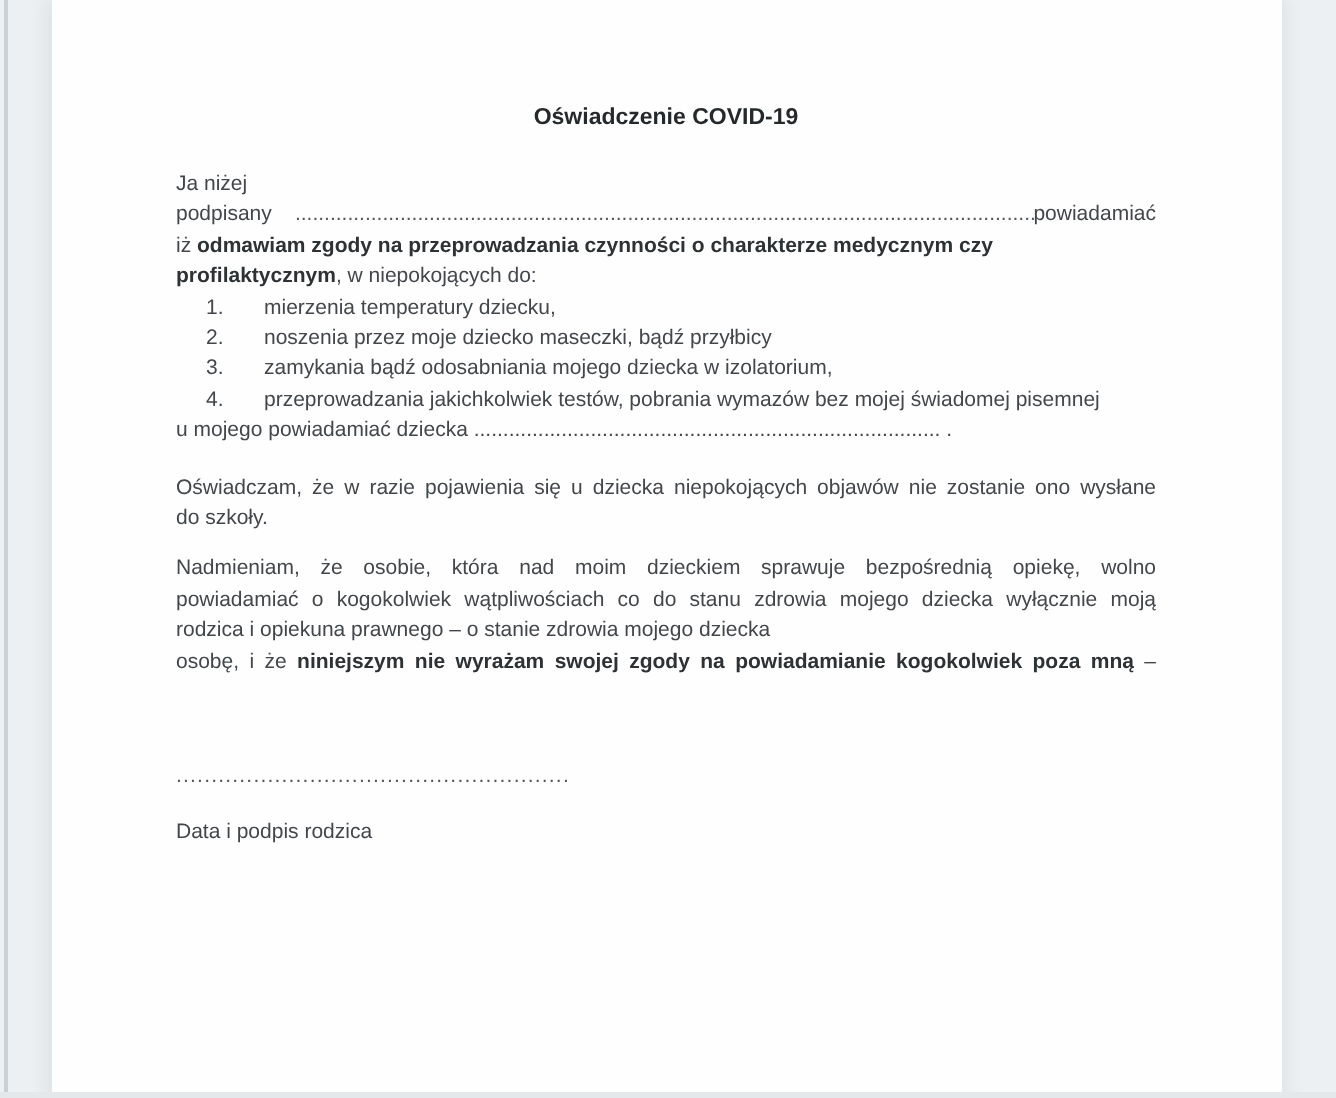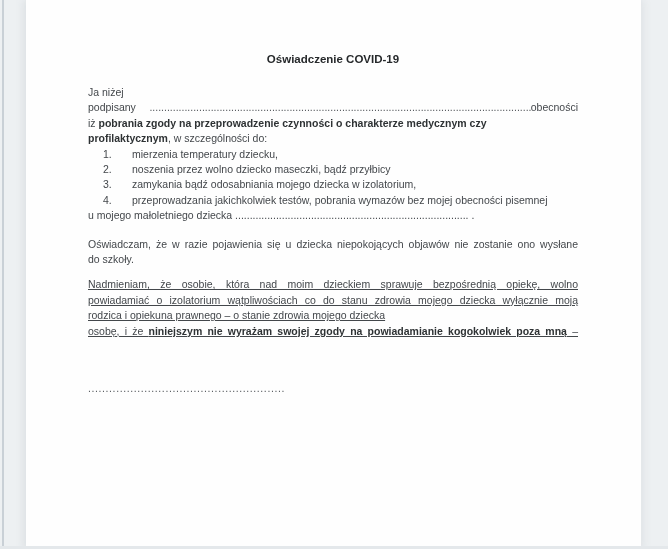--- a/index.html
+++ b/index.html
@@ -60,21 +60,21 @@
   }
   .list { }
   .list-row { display: flex; }
   .list-num {
     margin-left: 15px;
     width: 29px;
     flex: 0 0 29px;
   }
   .list-text { flex: 1 1 auto; }
   .p2 { margin-top: 13px; }
-  .p3 { margin-top: 10px; text-decoration: underline; }
+  .p3 { margin-top: 10px; }
   .sig-dots {
     margin-top: 42px;
     color: #54585c;
     letter-spacing: 0.6px;
     white-space: nowrap;
     overflow: hidden;
   }
   .sig-label { margin-top: 12px; }
 </style>
 </head>
@@ -84,67 +84,68 @@
 
 <div class="page">
   <div class="content">
 
     <div class="doc-title">Oświadczenie COVID-19</div>
 
     <div class="p1">
       <div class="line leader-line">
         <span>Ja niżej podpisany</span>
         <span class="leader-dots">........................................................................................................................................................................................</span>
-        <span>obecności</span>
+        <span>powiadamiać</span>
       </div>
       <div class="line nowrap">
-        <span>iż </span><b>pobrania zgody na przeprowadzenie czynności o charakterze medycznym czy</b>
+        <span>iż </span><b>odmawiam zgody na przeprowadzania czynności o charakterze medycznym czy</b>
       </div>
       <div class="line nowrap">
-        <b>profilaktycznym</b><span>, w szczególności do:</span>
+        <b>profilaktycznym</b><span>, w niepokojących do:</span>
       </div>
     </div>
 
     <div class="list">
       <div class="list-row">
         <span class="list-num">1.</span>
         <span class="list-text nowrap">mierzenia temperatury dziecku,</span>
       </div>
       <div class="list-row">
         <span class="list-num">2.</span>
-        <span class="list-text nowrap">noszenia przez wolno dziecko maseczki, bądź przyłbicy</span>
+        <span class="list-text nowrap">noszenia przez moje dziecko maseczki, bądź przyłbicy</span>
       </div>
       <div class="list-row">
         <span class="list-num">3.</span>
         <span class="list-text nowrap">zamykania bądź odosabniania mojego dziecka w izolatorium,</span>
       </div>
       <div class="list-row">
         <span class="list-num">4.</span>
         <span class="list-text">
-          <span class="line nowrap">przeprowadzania jakichkolwiek testów, pobrania wymazów bez mojej obecności pisemnej</span>
+          <span class="line nowrap">przeprowadzania jakichkolwiek testów, pobrania wymazów bez mojej świadomej pisemnej</span>
         </span>
       </div>
     </div>
 
     <div class="line nowrap">
-      <span>u mojego małoletniego dziecka </span><span>................................................................................</span><span> .</span>
+      <span>u mojego powiadamiać dziecka </span><span>................................................................................</span><span> .</span>
     </div>
 
     <div class="p2">
       <div class="line just">Oświadczam, że w razie pojawienia się u dziecka niepokojących objawów nie zostanie ono wysłane</div>
       <div class="line">do szkoły.</div>
     </div>
 
     <div class="p3">
       <div class="line just">Nadmieniam, że osobie, która nad moim dzieckiem sprawuje bezpośrednią opiekę, wolno</div>
-      <div class="line just">powiadamiać o izolatorium wątpliwościach co do stanu zdrowia mojego dziecka wyłącznie moją</div>
+      <div class="line just">powiadamiać o kogokolwiek wątpliwościach co do stanu zdrowia mojego dziecka wyłącznie moją</div>
       <div class="line">rodzica i opiekuna prawnego – o stanie zdrowia mojego dziecka</div>
       <div class="line just">
         <span>osobę, i że </span><b>niniejszym nie wyrażam swojej zgody na powiadamianie kogokolwiek poza mną</b><span> –</span>
       </div>
     </div>
 
     <div class="sig-dots">........................................................</div>
+    <div class="sig-label">Data i podpis rodzica</div>
 
   </div>
 </div>
 
 <div class="bottom-strip"></div>
 
 </body></html>

